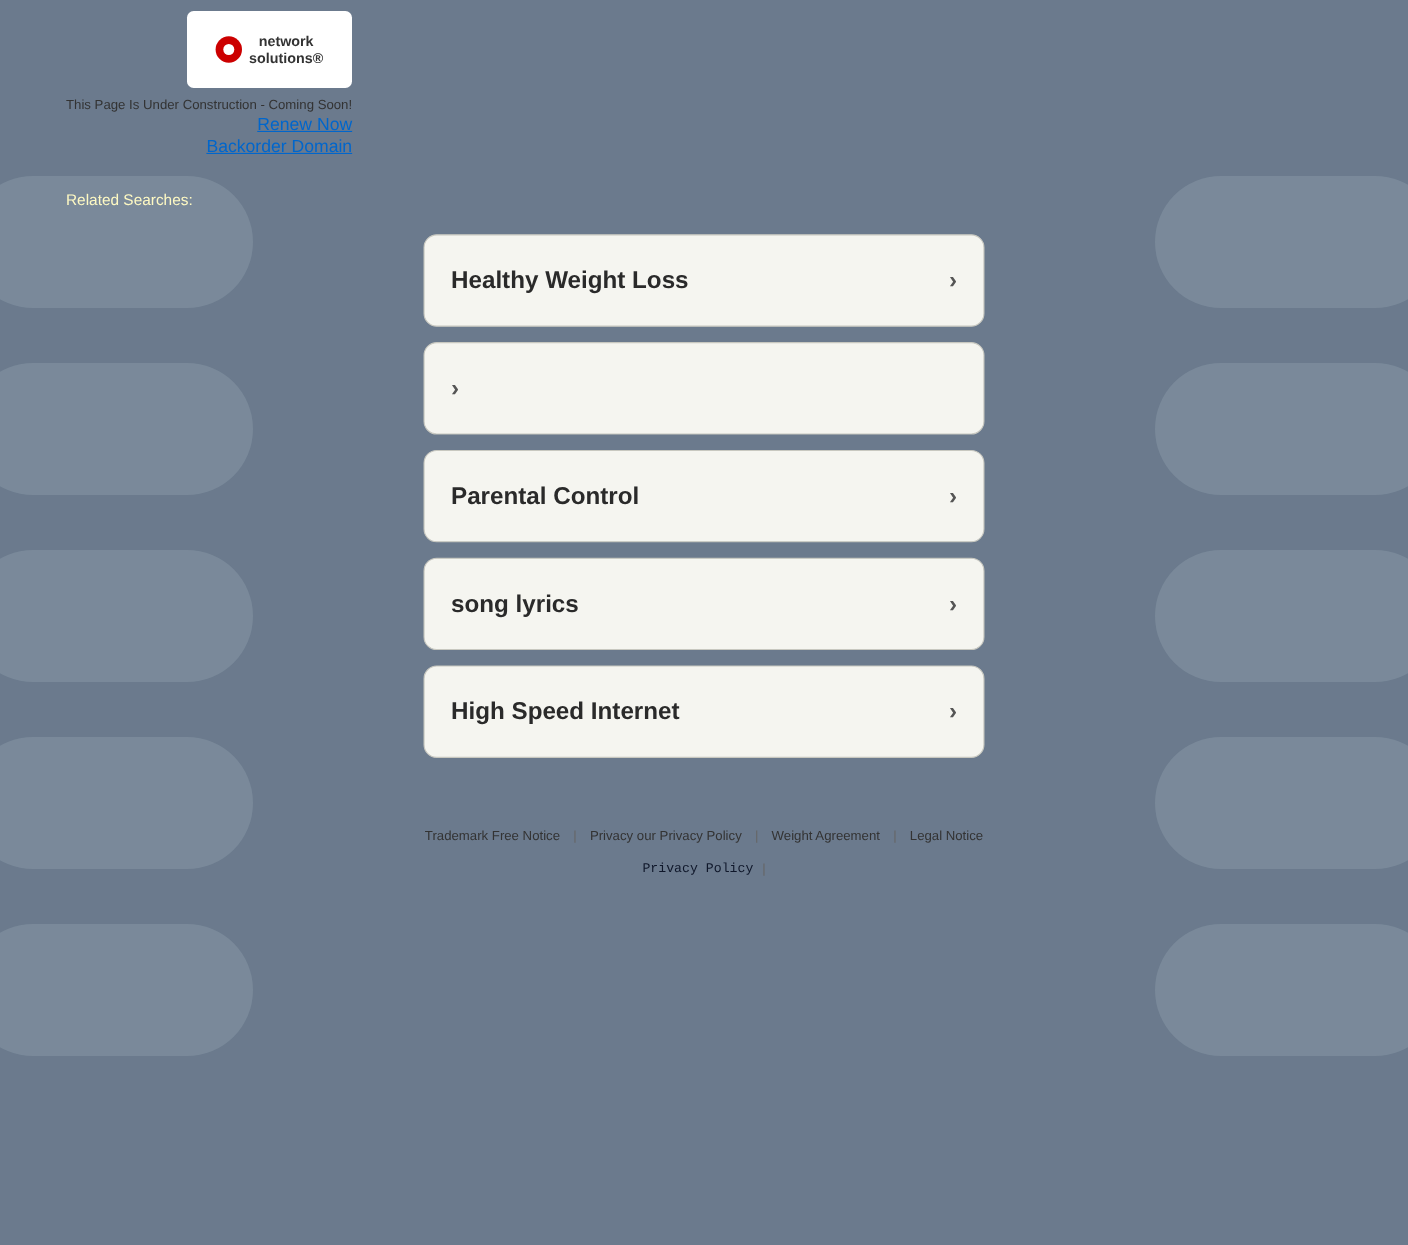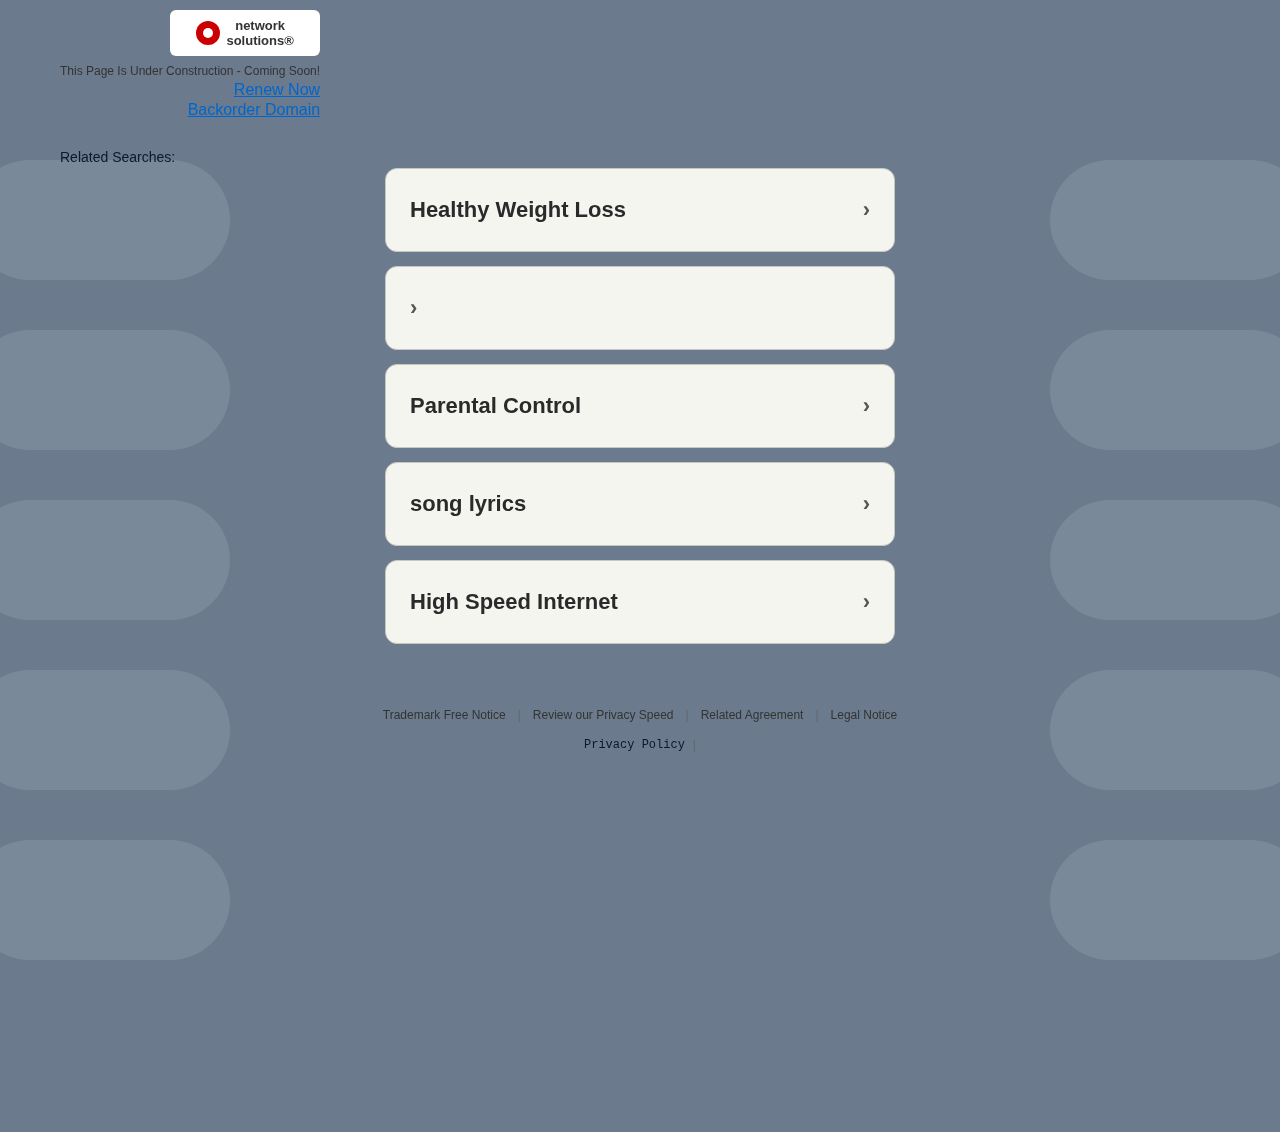--- a/index.html
+++ b/index.html
@@ -149,21 +149,21 @@
     .header-right {
       display: flex;
       flex-direction: column;
       align-items: flex-end;
     }
 
     
     .ns-logo {
       background-color: white;
       border-radius: 6px;
-      padding: 8px 14px;
+      padding: 20px 14px;
       display: flex;
       flex-direction: column;
       align-items: center;
       width: 150px;
       margin-bottom: 8px;
     }
 
     .ns-logo-top {
       display: flex;
       align-items: center;
@@ -217,22 +217,22 @@
 
     
     .main-content {
       position: relative;
       z-index: 10;
       padding: 20px 60px;
     }
 
     .related-searches-label {
       font-size: 14px;
-      color: #0f172a;
-      margin-bottom: 3px;
+      color: #fef9c3;
+      margin-bottom: 24px;
     }
 
     
     .search-items {
       display: flex;
       flex-direction: column;
       gap: 0;
       width: 510px;
       margin: 0 auto;
     }
@@ -376,23 +376,23 @@
         <span class="chevron-icon">›</span>
       </a>
     </div>
 </div>
 
 <div class="footer">
   <div class="footer-links">
 
   <a class="footer-link">Trademark Free Notice</a>
       <span class="footer-separator">|</span>
-      <a class="footer-link">Review our Privacy Speed</a>
+      <a class="footer-link">Privacy our Privacy Policy</a>
       <span class="footer-separator">|</span>
-      <a class="footer-link">Related Agreement</a>
+      <a class="footer-link">Weight Agreement</a>
       <span class="footer-separator">|</span>
       <a class="footer-link">Legal Notice</a>
     </div>
   <div class="footer-privacy">
     <a class="footer-privacy-link">Privacy Policy</a>
     <span class="footer-privacy-separator">|</span>
   </div>
 </div>
 
 </body></html>

